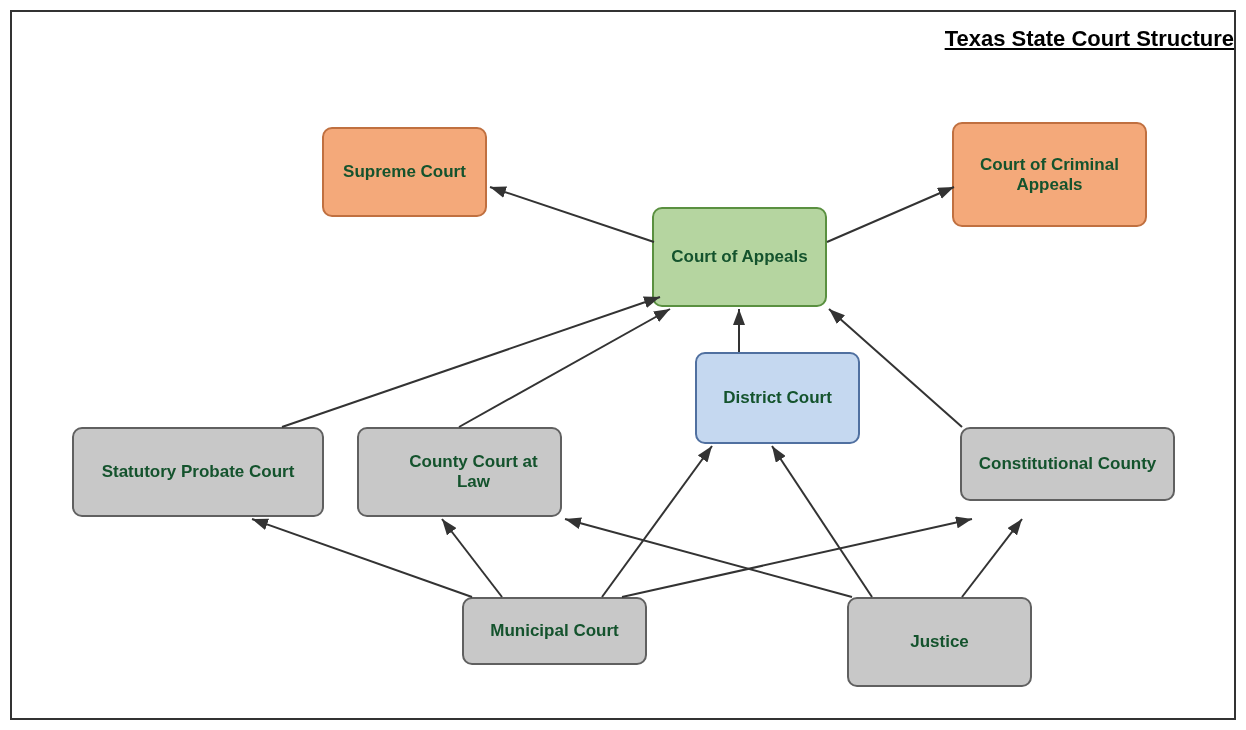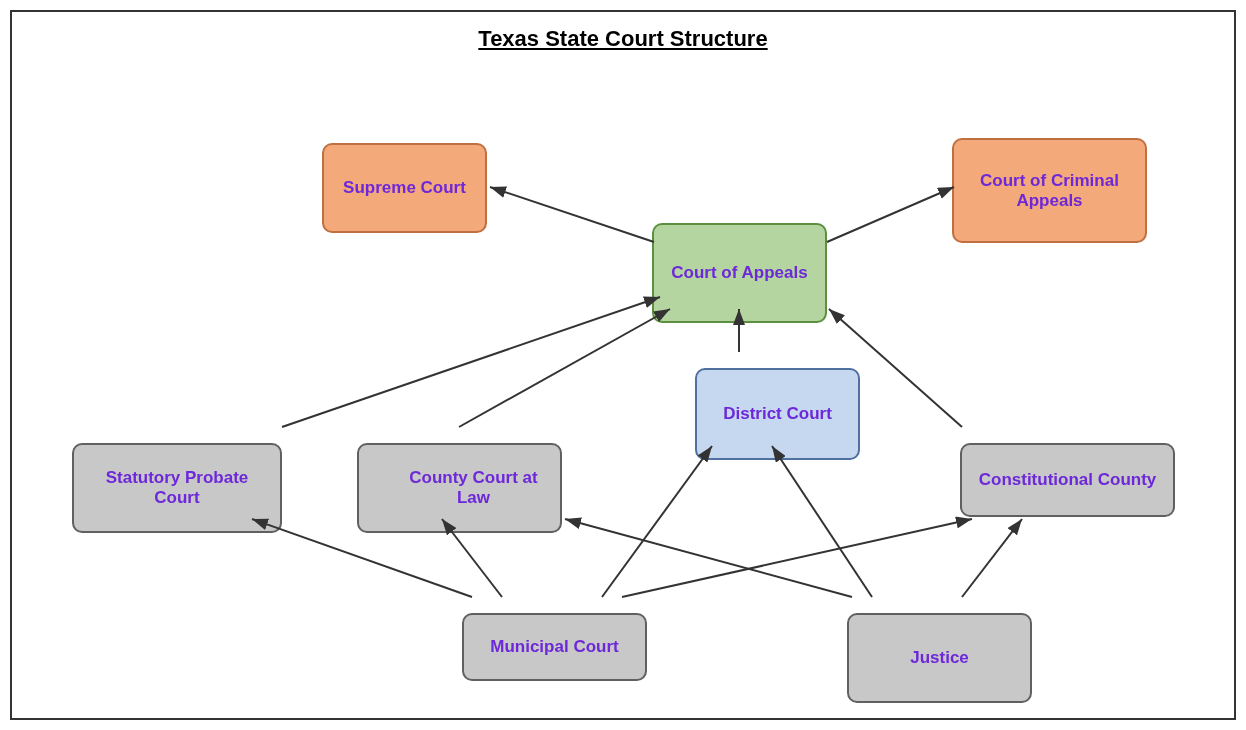--- a/index.html
+++ b/index.html
@@ -12,40 +12,39 @@
     }
     .diagram-container {
       width: 1226px;
       height: 710px;
       margin: 10px;
       border: 2px solid #333;
       position: relative;
       background: #fff;
     }
     .title {
-      text-align: center;
+      text-align: right;
       font-size: 22px;
       font-weight: bold;
       text-decoration: underline;
       padding-top: 14px;
       color: #000;
     }
     .node {
       position: absolute;
       border-radius: 10px;
       border: 2.5px solid #555;
       display: flex;
       align-items: center;
       justify-content: center;
       text-align: center;
       font-size: 17px;
       font-weight: bold;
-      color: #6d28d9;
+      color: #14532d;
       padding: 8px;
-      margin-top: 16px;
     }
     .node-orange { background: #f4a97a; border-color: #c07040; }
     .node-green { background: #b5d5a0; border-color: #5a9040; }
     .node-blue { background: #c5d8f0; border-color: #5070a0; }
     .node-gray { background: #c8c8c8; border-color: #606060; }
 
     svg.arrows {
       position: absolute;
       top: 0; left: 0;
       width: 100%;
@@ -65,21 +64,21 @@
   <div class="node node-orange" style="left:940px; top:110px; width:195px; height:105px;">Court of
 Criminal
 Appeals</div>
 
   <div class="node node-green" style="left:640px; top:195px; width:175px; height:100px;">Court of
 Appeals</div>
 
   <div class="node node-blue" style="left:683px; top:340px; width:165px; height:92px;">District
 Court</div>
 
-  <div class="node node-gray" style="left:60px; top:415px; width:210px; height:90px;">Statutory
+  <div class="node node-gray" style="left:60px; top:415px; width:252px; height:90px;">Statutory
 Probate Court</div>
 
   <div class="node node-gray" style="left:345px; top:415px; width:205px; height:90px;padding-left:36px;">County Court at
 Law</div>
 
   <div class="node node-gray" style="left:948px; top:415px; width:215px; height:74px;">Constitutional
 County</div>
 
   <div class="node node-gray" style="left:450px; top:585px; width:185px; height:68px;">Municipal
 Court</div>

